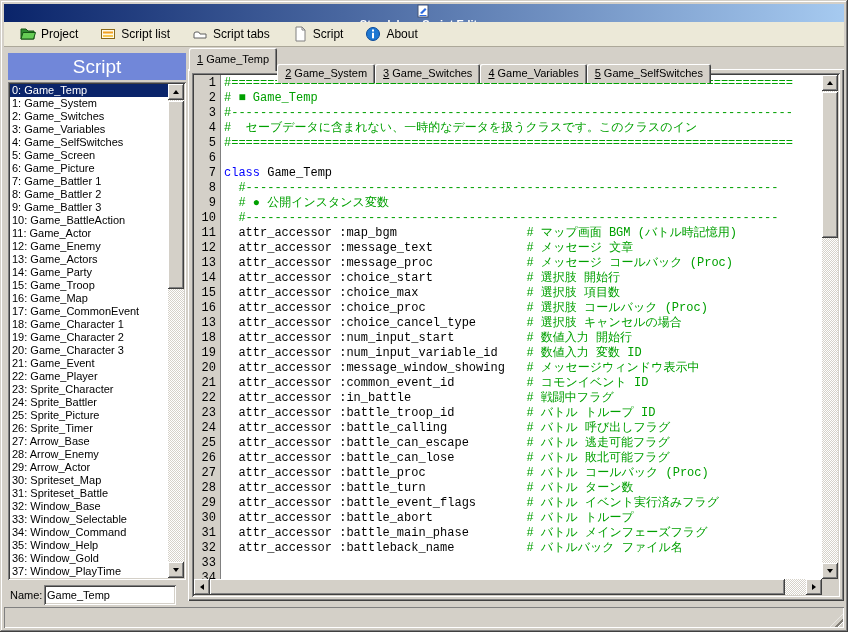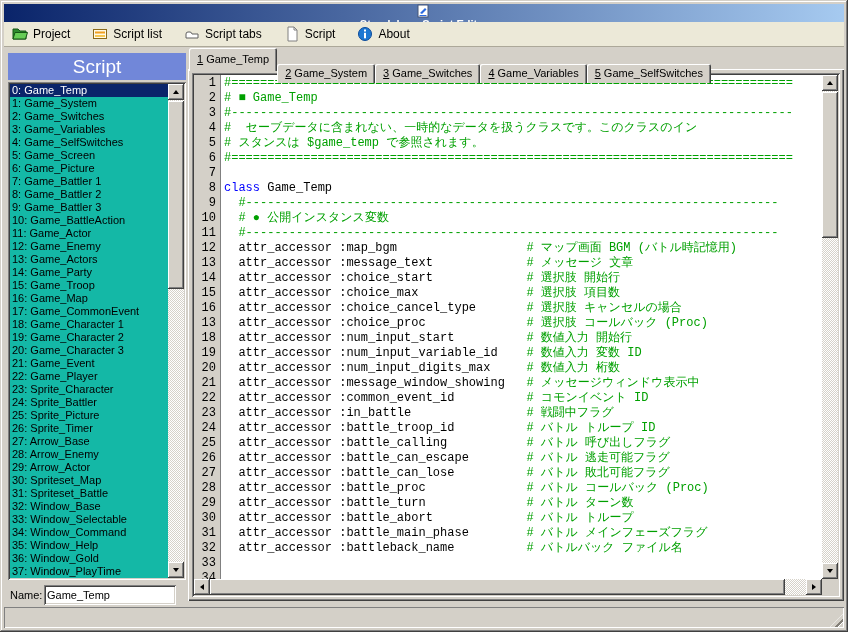--- a/index.html
+++ b/index.html
@@ -16,29 +16,29 @@
     background:linear-gradient(to right,var(--titlebar-from,#0A246A),var(--titlebar-to,#A6CAF0));
     color:#fff;font-size:11px;font-weight:bold;padding:0;flex-direction:column;}
   .title-icon{width:14px;height:14px;margin:0 4px 0 2px;flex:0 0 auto;}
   .win-buttons{margin-left:auto;display:flex;align-items:center;gap:0;padding-right:2px;}
   .win-btn{width:16px;height:14px;display:flex;align-items:center;justify-content:center;margin-left:2px;}
   .glyph-min{display:block;width:6px;height:2px;background:#000;margin-top:7px;}
   .glyph-max{display:block;width:8px;height:7px;border:1px solid #000;border-top:2px solid #000;}
 
   
   .toolbar{left:4px;top:22px;width:840px;height:25px;background:var(--toolbar-bg,#ECE9D8);
-    display:flex;align-items:center;gap:14px;padding-left:4px;border-bottom:1px solid #aca899;box-sizing:border-box;}
+    display:flex;align-items:center;gap:14px;padding-left:12px;border-bottom:1px solid #aca899;box-sizing:border-box;}
   .tb-btn{display:flex;align-items:center;gap:5px;border:none;background:transparent;
     font-family:"Liberation Sans",sans-serif;font-size:12px;color:#000;padding:2px 4px;cursor:default;}
   .tb-icon{width:16px;height:16px;display:inline-flex;}
 
   
   .script-header{left:8px;top:53px;width:178px;height:27px;background:var(--header-blue,#7187D9);
     color:#fff;font-size:19px;display:flex;align-items:center;justify-content:center;}
-  .listbox{left:8px;top:82px;width:178px;height:498px;background:#14b8a6;}
+  .listbox{left:8px;top:82px;width:178px;height:498px;background:#ffffff;}
   .list-inner{position:absolute;left:2px;top:2px;right:18px;bottom:2px;overflow:hidden;}
   .list-item{height:13px;line-height:13px;font-size:11px;padding-left:2px;white-space:nowrap;color:#000;}
   .list-item.selected{background:var(--selection-bg,#0A246A);color:var(--selection-fg,#fff);}
 
   
   .sb-track{background-color:#e9e7e1;background-image:conic-gradient(#ffffff 25%, #d6d2c9 0 50%, #ffffff 0 75%, #d6d2c9 0);background-size:2px 2px;}
   .sb-btn{width:16px;height:16px;display:flex;align-items:center;justify-content:center;}
   .tri-up{width:0;height:0;border:3px solid transparent;border-bottom:4px solid #000;margin-top:-3px;}
   .tri-down{width:0;height:0;border:3px solid transparent;border-top:4px solid #000;margin-bottom:-3px;}
   .tri-left{width:0;height:0;border:3px solid transparent;border-right:4px solid #000;margin-left:-3px;}
@@ -270,45 +270,45 @@
           <div>31</div>
           <div>32</div>
           <div>33</div>
           <div>34</div>
         </div>
       <div class="code-area" id="code-area">
           <div class="code-line"><span class="cmt">#==============================================================================</span></div>
           <div class="code-line"><span class="cmt"># ■ Game_Temp</span></div>
           <div class="code-line"><span class="cmt">#------------------------------------------------------------------------------</span></div>
           <div class="code-line"><span class="cmt">#  セーブデータに含まれない、一時的なデータを扱うクラスです。このクラスのイン</span></div>
-          <div class="code-line"><span class="cmt"># スタンスは $game_temp で参照されます。</span></div>
           <div class="code-line"><span class="cmt">#==============================================================================</span></div>
           <div class="code-line">&nbsp;</div>
           <div class="code-line"><span class="kw">class</span><span> Game_Temp</span></div>
           <div class="code-line"><span class="cmt">  #--------------------------------------------------------------------------</span></div>
           <div class="code-line"><span class="cmt">  # ● 公開インスタンス変数</span></div>
           <div class="code-line"><span class="cmt">  #--------------------------------------------------------------------------</span></div>
           <div class="code-line"><span>  attr_accessor :map_bgm                  </span><span class="cmt"># マップ画面 BGM (バトル時記憶用)</span></div>
           <div class="code-line"><span>  attr_accessor :message_text             </span><span class="cmt"># メッセージ 文章</span></div>
+          <div class="code-line"><span>  attr_accessor :message_proc             </span><span class="cmt"># メッセージ コールバック (Proc)</span></div>
           <div class="code-line"><span>  attr_accessor :choice_start             </span><span class="cmt"># 選択肢 開始行</span></div>
           <div class="code-line"><span>  attr_accessor :choice_max               </span><span class="cmt"># 選択肢 項目数</span></div>
+          <div class="code-line"><span>  attr_accessor :choice_proc              </span><span class="cmt"># 選択肢 コールバック (Proc)</span></div>
           <div class="code-line"><span>  attr_accessor :choice_cancel_type       </span><span class="cmt"># 選択肢 キャンセルの場合</span></div>
-          <div class="code-line"><span>  attr_accessor :choice_proc              </span><span class="cmt"># 選択肢 コールバック (Proc)</span></div>
           <div class="code-line"><span>  attr_accessor :num_input_start          </span><span class="cmt"># 数値入力 開始行</span></div>
           <div class="code-line"><span>  attr_accessor :num_input_variable_id    </span><span class="cmt"># 数値入力 変数 ID</span></div>
-          <div class="code-line"><span>  attr_accessor :num_input_digits_max     </span><span class="cmt"># 数値入力 桁数</span></div>
           <div class="code-line"><span>  attr_accessor :message_window_showing   </span><span class="cmt"># メッセージウィンドウ表示中</span></div>
           <div class="code-line"><span>  attr_accessor :common_event_id          </span><span class="cmt"># コモンイベント ID</span></div>
           <div class="code-line"><span>  attr_accessor :in_battle                </span><span class="cmt"># 戦闘中フラグ</span></div>
           <div class="code-line"><span>  attr_accessor :battle_troop_id          </span><span class="cmt"># バトル トループ ID</span></div>
           <div class="code-line"><span>  attr_accessor :battle_calling           </span><span class="cmt"># バトル 呼び出しフラグ</span></div>
           <div class="code-line"><span>  attr_accessor :battle_can_escape        </span><span class="cmt"># バトル 逃走可能フラグ</span></div>
           <div class="code-line"><span>  attr_accessor :battle_can_lose          </span><span class="cmt"># バトル 敗北可能フラグ</span></div>
           <div class="code-line"><span>  attr_accessor :battle_proc              </span><span class="cmt"># バトル コールバック (Proc)</span></div>
           <div class="code-line"><span>  attr_accessor :battle_turn              </span><span class="cmt"># バトル ターン数</span></div>
+          <div class="code-line"><span>  attr_accessor :battle_event_flags       </span><span class="cmt"># バトル イベント実行済みフラグ</span></div>
           <div class="code-line"><span>  attr_accessor :battle_abort             </span><span class="cmt"># バトル トループ</span></div>
           <div class="code-line"><span>  attr_accessor :battle_main_phase        </span><span class="cmt"># バトル メインフェーズフラグ</span></div>
           <div class="code-line"><span>  attr_accessor :battleback_name          </span><span class="cmt"># バトルバック ファイル名</span></div>
         </div>
       <div class="editor-vscroll sb-track">
         <span class="sb-btn raised-btn up">
             <span class="tri-up"></span>
           </span>
         <span class="sb-thumb"></span>
         <span class="sb-btn raised-btn down">

